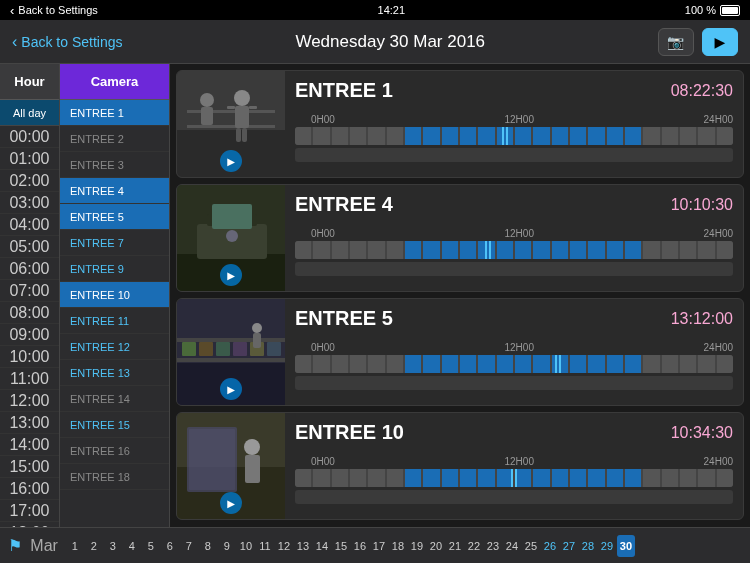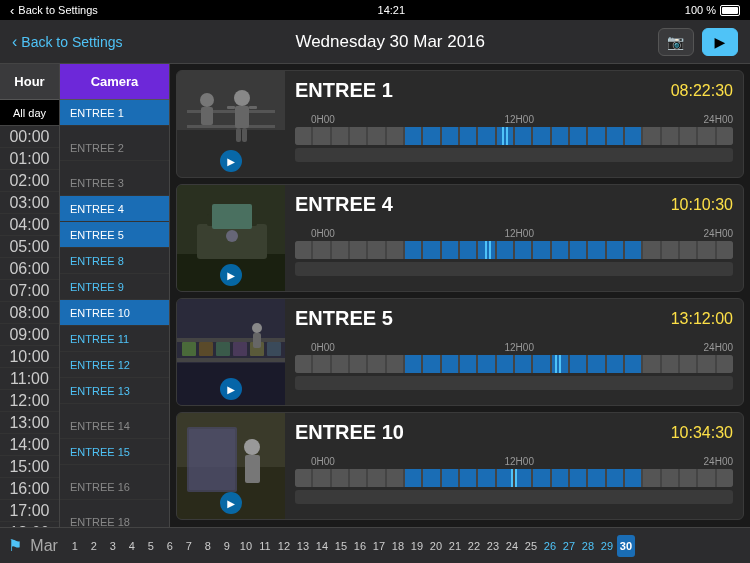--- a/index.html
+++ b/index.html
@@ -110,21 +110,21 @@
       border-bottom: 1px solid #333;
       cursor: pointer;
     }
     .all-day-item {
       height: 26px;
       display: flex;
       align-items: center;
       justify-content: center;
       font-size: 11px;
       color: #fff;
-      background: #000000;
+      background: #0c4a6e;
       border-bottom: 1px solid #444;
       cursor: pointer;
     }
 
     
     .camera-sidebar {
       width: 110px;
       background: #2c2c2e;
       border-right: 1px solid #444;
       overflow-y: auto;
@@ -148,21 +148,21 @@
       padding-left: 10px;
       font-size: 11px;
       color: #4fc3f7;
       border-bottom: 1px solid #333;
       cursor: pointer;
     }
     .camera-item.selected {
       background: #1a6db5;
       color: #fff;
     }
-    .camera-item.inactive { color: #888; margin-top: 9px; }
+    .camera-item.inactive { color: #888; }
 
     
     .content-area {
       flex: 1;
       overflow-y: auto;
       background: #1a1a1a;
       padding: 6px;
       display: flex;
       flex-direction: column;
       gap: 6px;
@@ -219,21 +219,21 @@
       margin-bottom: 4px;
     }
     .camera-title {
       font-size: 20px;
       font-weight: 700;
       color: #fff;
     }
     .camera-time {
       font-size: 16px;
       font-weight: 500;
-      color: #fde047;
+      color: #f9a8d4;
     }
     .timeline-wrapper {
       flex: 1;
       display: flex;
       flex-direction: column;
       justify-content: center;
     }
     .timeline-labels {
       display: flex;
       justify-content: space-between;
@@ -390,21 +390,21 @@
   </div>
 
   <div class="camera-sidebar">
     <div class="camera-header">Camera</div>
     <div id="camera-list">
         <div class="camera-item selected">ENTREE 1</div>
         <div class="camera-item inactive">ENTREE 2</div>
         <div class="camera-item inactive">ENTREE 3</div>
         <div class="camera-item selected">ENTREE 4</div>
         <div class="camera-item selected">ENTREE 5</div>
-        <div class="camera-item">ENTREE 8</div>
+        <div class="camera-item">ENTREE 7</div>
         <div class="camera-item">ENTREE 9</div>
         <div class="camera-item selected">ENTREE 10</div>
         <div class="camera-item">ENTREE 11</div>
         <div class="camera-item">ENTREE 12</div>
         <div class="camera-item">ENTREE 13</div>
         <div class="camera-item inactive">ENTREE 14</div>
         <div class="camera-item">ENTREE 15</div>
         <div class="camera-item inactive">ENTREE 16</div>
         <div class="camera-item inactive">ENTREE 18</div>
       </div>

